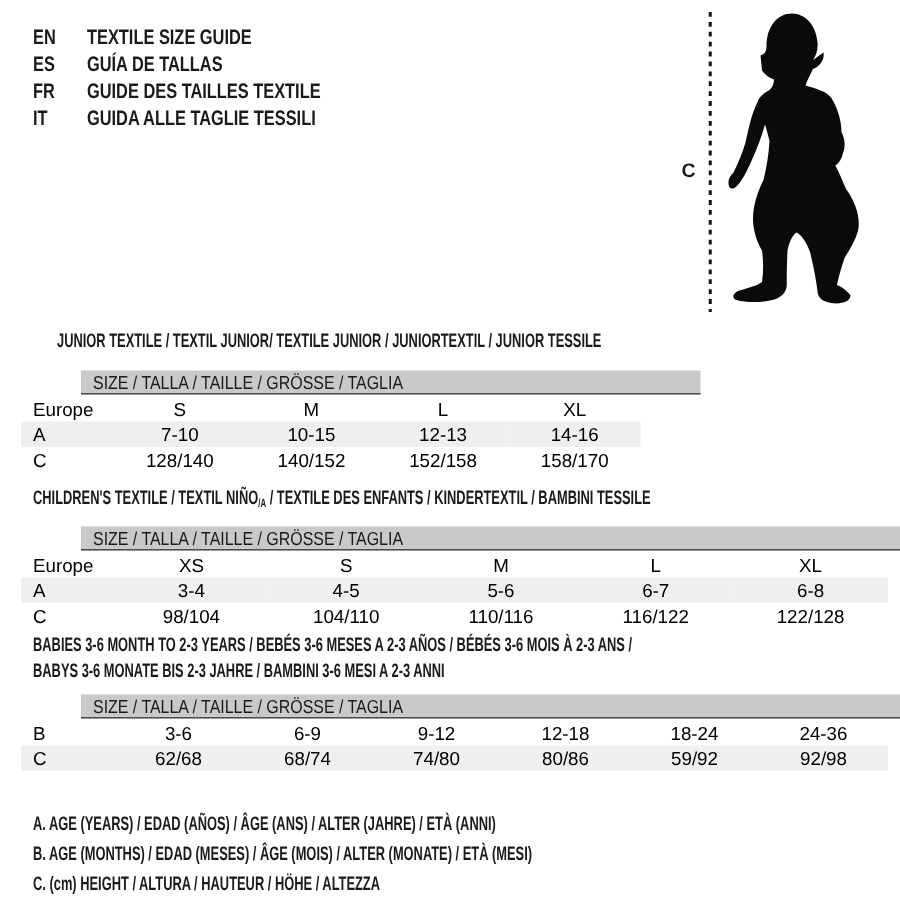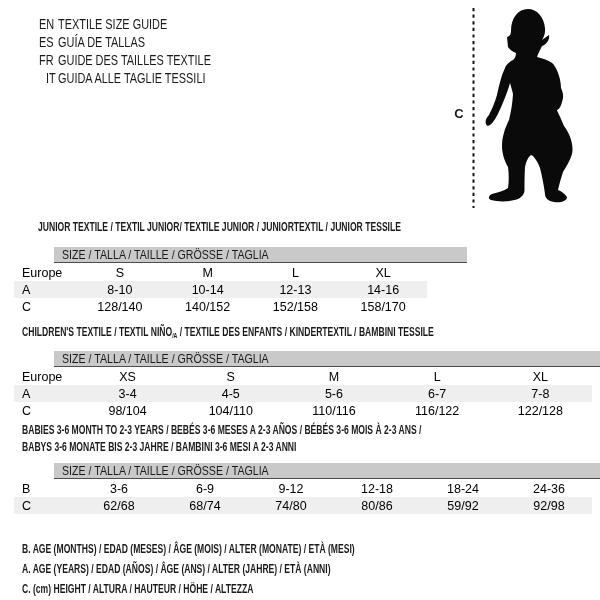--- a/index.html
+++ b/index.html
@@ -7,21 +7,21 @@
         font-family:"Liberation Sans",sans-serif;color:#1a1a1a;}
   .abs{position:absolute;}
 
   
   .cond66{display:inline-block;white-space:nowrap;transform:scaleX(0.66);transform-origin:0 0;}
   .cond78{display:inline-block;white-space:nowrap;transform:scaleX(0.78);transform-origin:0 50%;}
   .cond85{display:inline-block;white-space:nowrap;transform:scaleX(0.85);transform-origin:0 50%;}
 
   
   .lang-list{left:22px;top:15px;}
-  .lang-row{display:flex;height:18px;line-height:18px;font-size:14px;font-weight:normal;text-align:right;}
+  .lang-row{display:flex;height:18px;line-height:18px;font-size:14px;font-weight:bold;}
   .lang-code{width:36px;}
 
   
   .c-label{left:450px;top:106px;width:18px;text-align:center;font-size:13px;font-weight:bold;}
   .dash-svg{left:471px;top:8px;}
   .baby-svg{left:484px;top:6px;}
 
   
   .sec-title{font-size:13px;font-weight:bold;}
   .t1{left:38px;top:219px;}
@@ -145,22 +145,22 @@
       <tbody>
         <tr>
           <td class="rowlabel">Europe</td>
           <td>S</td>
           <td>M</td>
           <td>L</td>
           <td>XL</td>
         </tr>
         <tr class="shaded">
           <td class="rowlabel">A</td>
-          <td>8-10</td>
-          <td>10-14</td>
+          <td>7-10</td>
+          <td>10-15</td>
           <td>12-13</td>
           <td>14-16</td>
         </tr>
         <tr>
           <td class="rowlabel">C</td>
           <td>128/140</td>
           <td>140/152</td>
           <td>152/158</td>
           <td>158/170</td>
         </tr>
@@ -190,21 +190,21 @@
           <td>M</td>
           <td>L</td>
           <td>XL</td>
         </tr>
         <tr class="shaded">
           <td class="rowlabel">A</td>
           <td>3-4</td>
           <td>4-5</td>
           <td>5-6</td>
           <td>6-7</td>
-          <td>7-8</td>
+          <td>6-8</td>
         </tr>
         <tr>
           <td class="rowlabel">C</td>
           <td>98/104</td>
           <td>104/110</td>
           <td>110/116</td>
           <td>116/122</td>
           <td>122/128</td>
         </tr>
       </tbody>
@@ -243,18 +243,18 @@
           <td>68/74</td>
           <td>74/80</td>
           <td>80/86</td>
           <td>59/92</td>
           <td>92/98</td>
         </tr>
       </tbody>
     </table>
 
   <div class="abs notes">
+    <div class="note-line"><span class="cond66">A. AGE (YEARS) / EDAD (AÑOS) / ÂGE (ANS) / ALTER (JAHRE) / ETÀ (ANNI)</span></div>
     <div class="note-line"><span class="cond66">B. AGE (MONTHS) / EDAD (MESES) / ÂGE (MOIS) / ALTER (MONATE) / ETÀ (MESI)</span></div>
-    <div class="note-line"><span class="cond66">A. AGE (YEARS) / EDAD (AÑOS) / ÂGE (ANS) / ALTER (JAHRE) / ETÀ (ANNI)</span></div>
     <div class="note-line"><span class="cond66">C. (cm) HEIGHT / ALTURA / HAUTEUR / HÖHE / ALTEZZA</span></div>
   </div>
 
 </div>
 
 </body></html>

